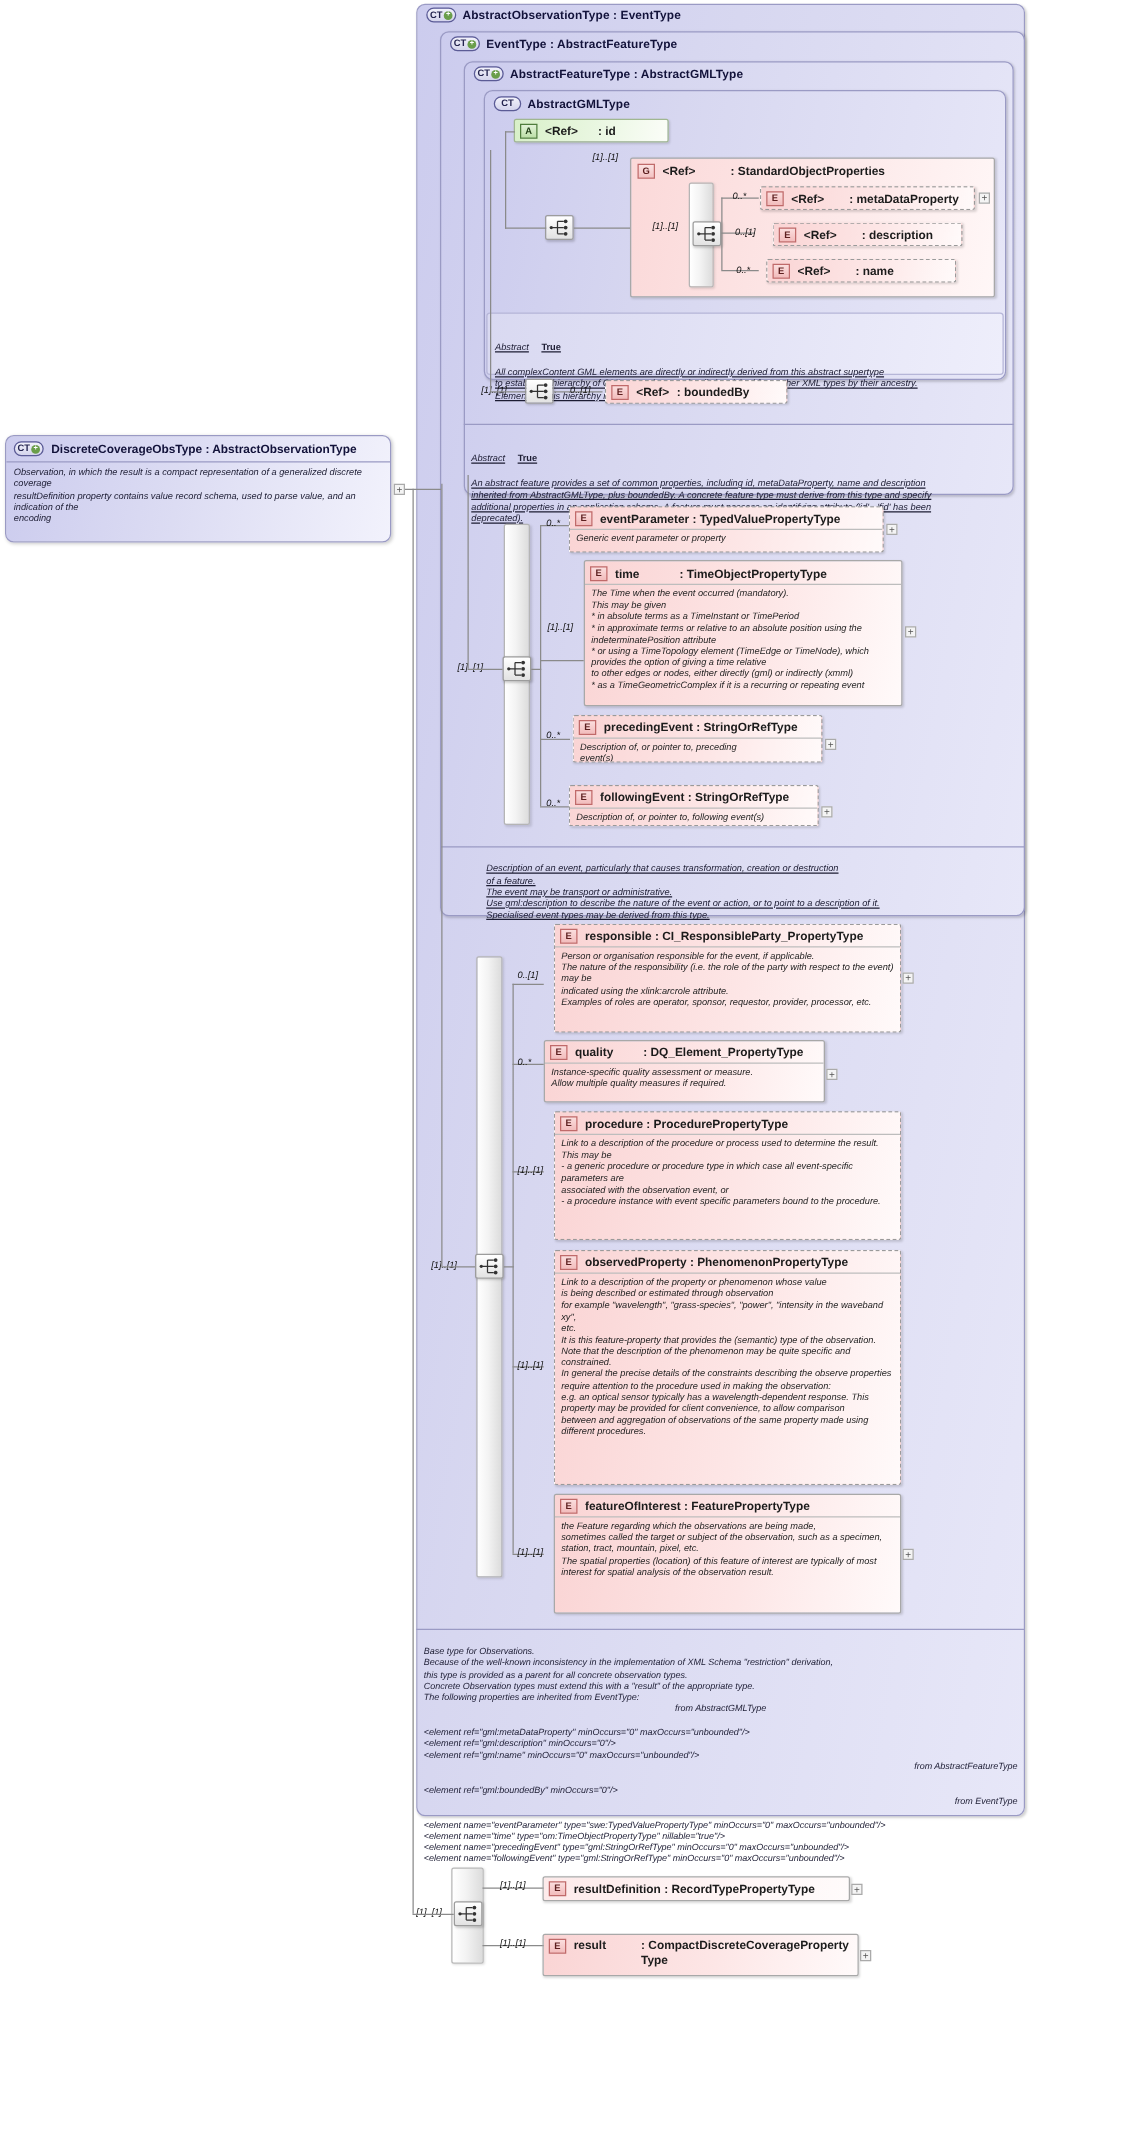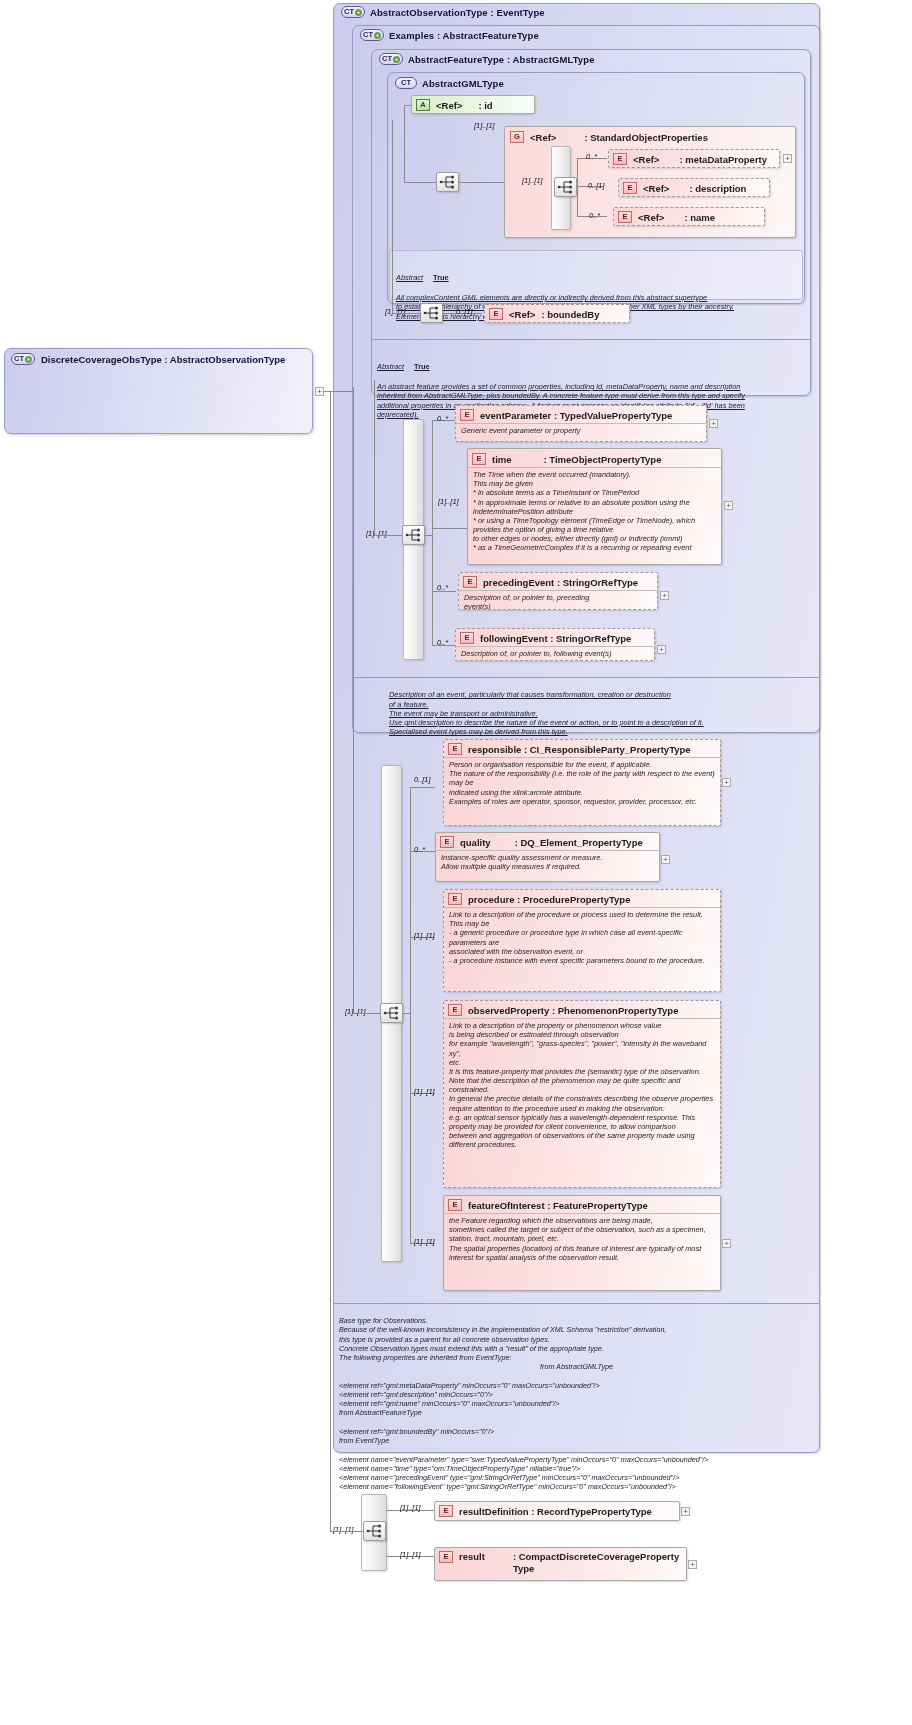--- a/index.html
+++ b/index.html
@@ -224,37 +224,37 @@
     position: absolute;
     box-sizing: border-box;
     border-top: 1px solid #9a9ac4;
     padding: 3px 6px;
     font-style: italic;
     font-size: 7.2px;
     line-height: 1.28;
     color: #1c1c33;
     white-space: pre-line;
   }
-  .codeblock .ind { display:block; text-align:left; }
+  .codeblock .ind { display:block; text-align:right; }
 </style>
 </head>
 <body>
 
 <div class="frame" style="left:333px; top:3px; width:487px; height:1450px;">
 </div>
 <div class="frame-hdr" style="left:341px; top:6px;">
   <span class="badge badge-ct">CT<span class="plus">+</span></span>
   <span class="frame-title">AbstractObservationType : EventType</span>
 </div>
 
 <div class="frame" style="left:352px; top:25px; width:468px; height:708px;">
 </div>
 <div class="frame-hdr" style="left:360px; top:29px;">
   <span class="badge badge-ct">CT<span class="plus">+</span></span>
-  <span class="frame-title">Examples : AbstractFeatureType</span>
+  <span class="frame-title">EventType : AbstractFeatureType</span>
 </div>
 
 <div class="frame" style="left:371px; top:49px; width:440px; height:347px;">
 </div>
 <div class="frame-hdr" style="left:379px; top:53px;">
   <span class="badge badge-ct">CT<span class="plus">+</span></span>
   <span class="frame-title">AbstractFeatureType : AbstractGMLType</span>
 </div>
 
 <div class="frame" style="left:387px; top:72px; width:418px; height:232px;">
@@ -575,20 +575,24 @@
 &lt;element name="time" type="om:TimeObjectPropertyType" nillable="true"/&gt;
 &lt;element name="precedingEvent" type="gml:StringOrRefType" minOccurs="0" maxOccurs="unbounded"/&gt;
 &lt;element name="followingEvent" type="gml:StringOrRefType" minOccurs="0" maxOccurs="unbounded"/&gt;</span>
 </div>
 
 <div class="rootbox" style="left:4px; top:348px; width:309px; height:86px;">
   <div class="hdr">
     <span class="badge badge-ct">CT<span class="plus">+</span></span>
     <span class="t">DiscreteCoverageObsType : AbstractObservationType</span>
   </div>
+  <div class="body">Observation, in which the result is a compact representation of a generalized discrete
+coverage
+resultDefinition property contains value record schema, used to parse value, and an indication of the
+encoding</div>
 </div>
 <div class="plusbox" style="left:315px; top:387px;">+</div>
 <div class="ln h" style="left:324px; top:391px; width:29px;"></div>
 
 <div class="tallbar" style="left:361px; top:1494px; width:26px; height:77px;"></div>
 <div class="seq" style="left:363px; top:1521px;">
   <svg width="21" height="18" viewBox="0 0 21 18">
     <circle cx="4" cy="9" r="1.3" fill="#333"></circle>
     <path d="M4 9 H9" stroke="#333" stroke-width="1" fill="none"></path>
     <path d="M9 4 V14" stroke="#333" stroke-width="1"></path>

